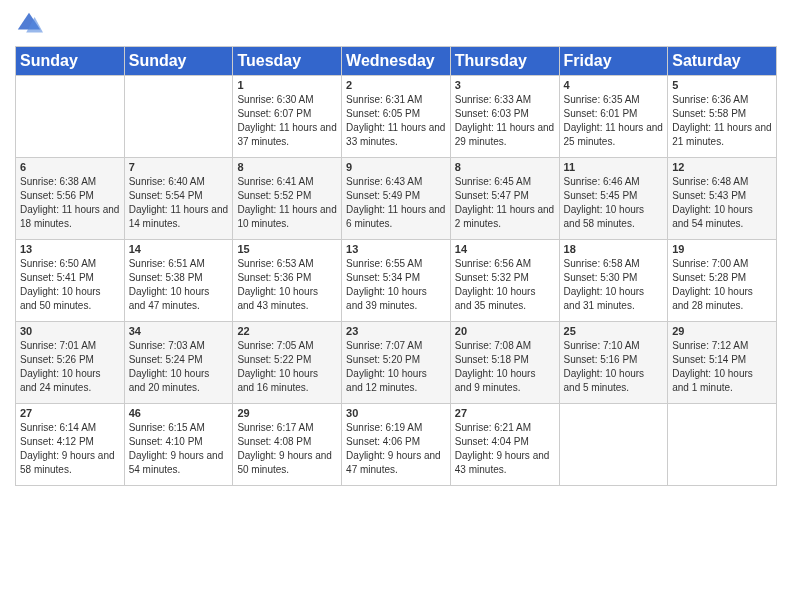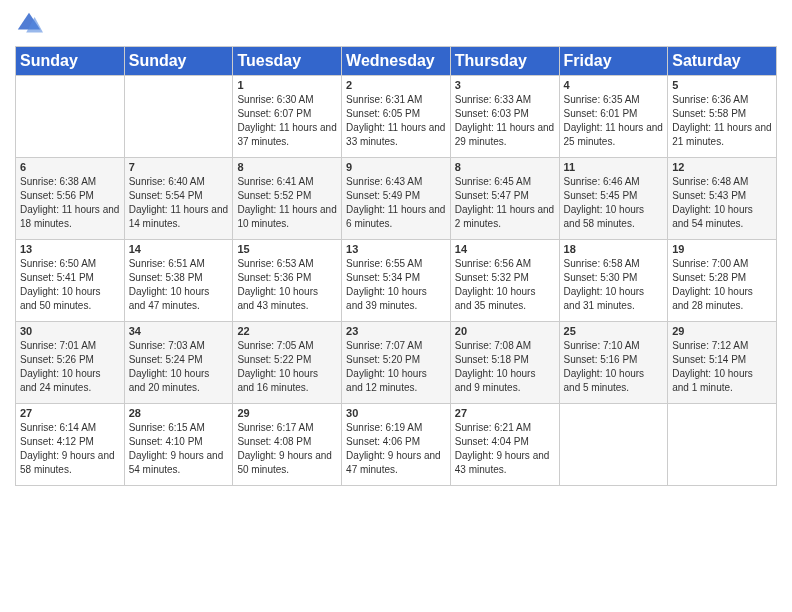--- a/index.html
+++ b/index.html
@@ -240,21 +240,21 @@
             <span class="day-num">29</span>
             <div class="cell-text">Sunrise: 7:12 AM<br>Sunset: 5:14 PM<br>Daylight: 10 hours and 1 minute.</div>
           </td>
         </tr>
         <tr>
           <td>
             <span class="day-num">27</span>
             <div class="cell-text">Sunrise: 6:14 AM<br>Sunset: 4:12 PM<br>Daylight: 9 hours and 58 minutes.</div>
           </td>
           <td>
-            <span class="day-num">28</span>
+            <span class="day-num">46</span>
             <div class="cell-text">Sunrise: 6:15 AM<br>Sunset: 4:10 PM<br>Daylight: 9 hours and 54 minutes.</div>
           </td>
           <td>
             <span class="day-num">29</span>
             <div class="cell-text">Sunrise: 6:17 AM<br>Sunset: 4:08 PM<br>Daylight: 9 hours and 50 minutes.</div>
           </td>
           <td>
             <span class="day-num">30</span>
             <div class="cell-text">Sunrise: 6:19 AM<br>Sunset: 4:06 PM<br>Daylight: 9 hours and 47 minutes.</div>
           </td>

